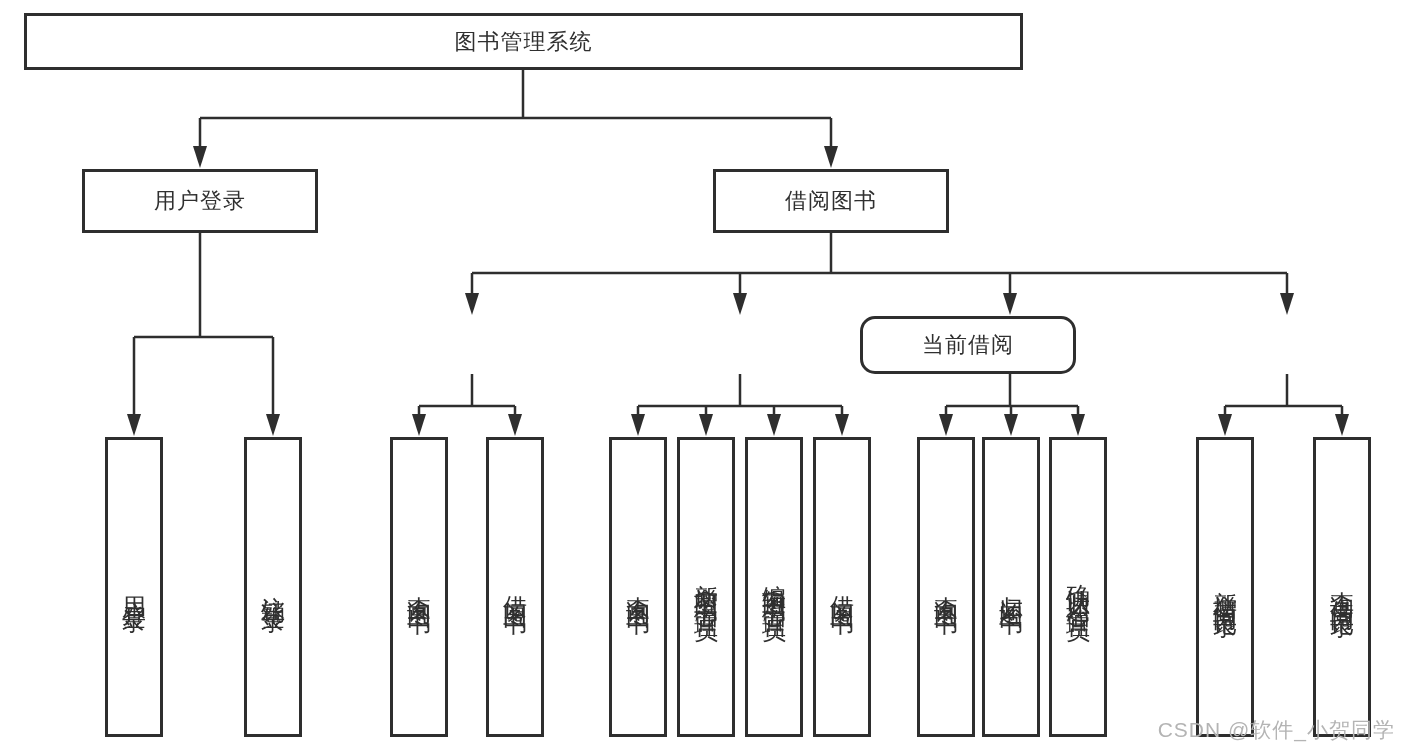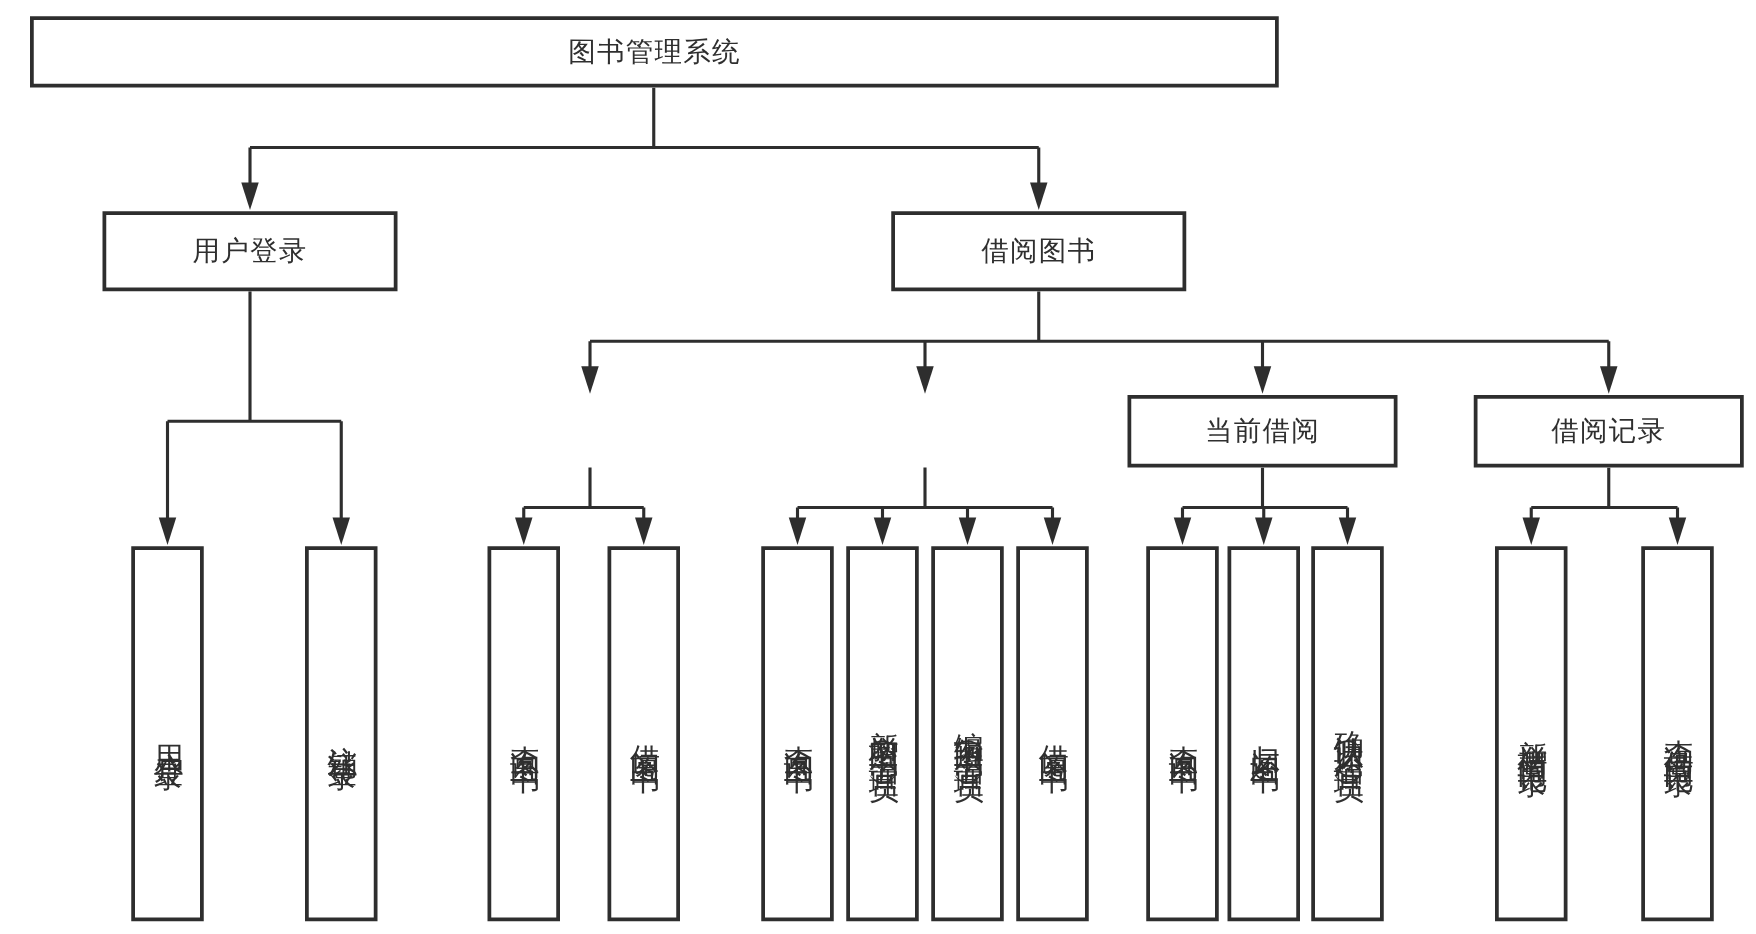--- a/index.html
+++ b/index.html
@@ -78,25 +78,22 @@
     <span class="hlabel">图书管理系统</span>
   </div>
 
   <div class="node lvl2" style="left:82px;">
     <span class="hlabel">用户登录</span>
   </div>
   <div class="node lvl2" style="left:713px;">
     <span class="hlabel">借阅图书</span>
   </div>
 
-  <div class="node lvl3" style="left:902px;">
+  <div class="node lvl3" style="left:860px;border-radius:15px;">
     <span class="hlabel">当前借阅</span>
-  </div>
-  <div class="node lvl3" style="left:1179px;">
-    <span class="hlabel">借阅记录</span>
   </div>
 
   <div class="node leaf" style="left:105px;">
     <span class="vtext">用户登录</span>
   </div>
   <div class="node leaf" style="left:244px;">
     <span class="vtext">注销登录</span>
   </div>
 
   <div class="node leaf" style="left:390px;">
@@ -129,13 +126,14 @@
     <span class="vtext">确认归还（管理员）</span>
   </div>
 
   <div class="node leaf" style="left:1196px;">
     <span class="vtext">新增借阅记录</span>
   </div>
   <div class="node leaf" style="left:1313px;">
     <span class="vtext">查询借阅记录</span>
   </div>
 
+  <div class="watermark">CSDN @软件_小贺同学</div>
 </div>
 
 </body></html>

